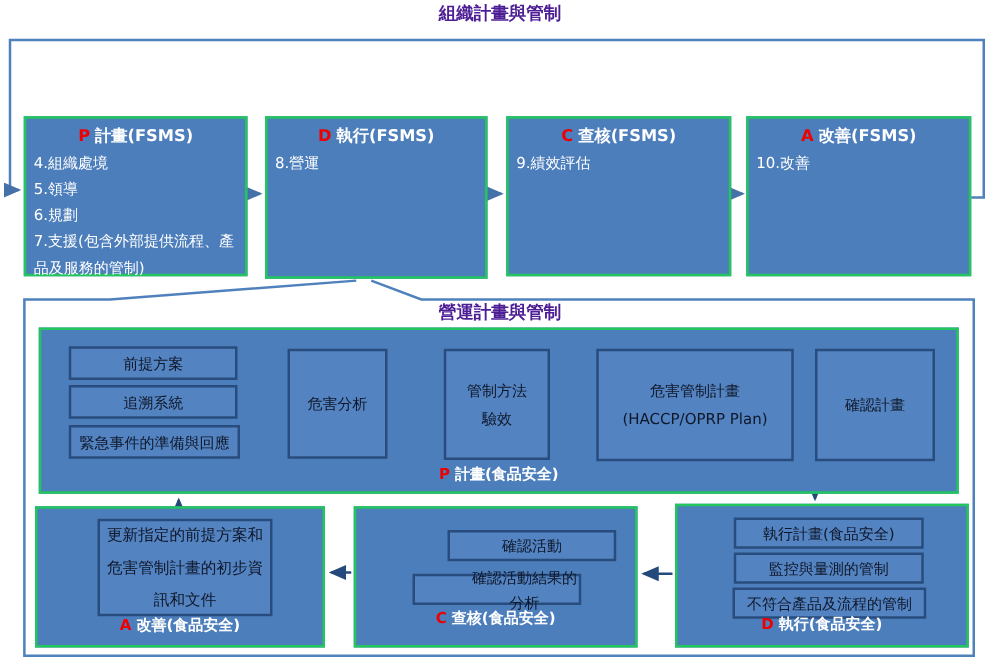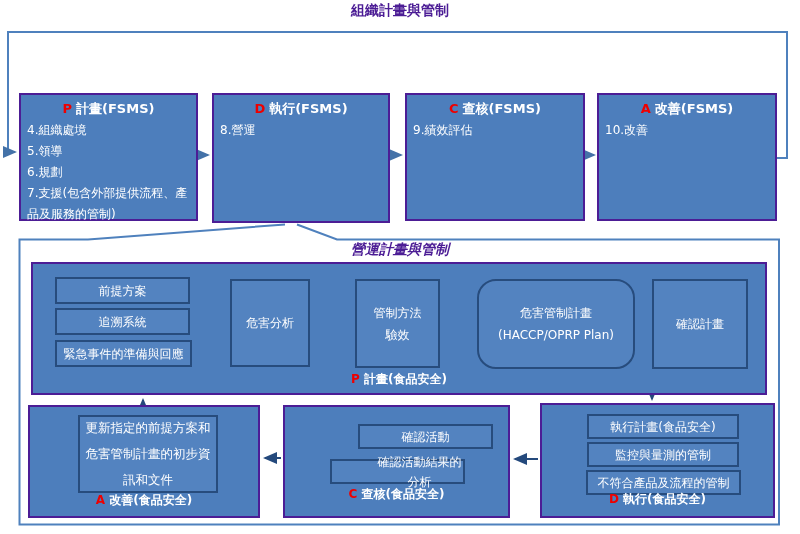--- a/index.html
+++ b/index.html
@@ -3,31 +3,31 @@
 <meta charset="utf-8">
 <style>
   html,body{margin:0;padding:0;background:#ffffff;}
   #canvas{
     position:relative;width:800px;height:534px;background:#ffffff;overflow:hidden;
     font-family:"DejaVu Sans","Liberation Sans",sans-serif;
   }
   #connectors{position:absolute;left:0;top:0;width:800px;height:534px;}
   .title{position:absolute;left:0;right:0;text-align:center;font-weight:bold;color:#4c1d95;font-size:14px;}
   .title.top{top:2px;}
-  .title.mid{top:241px;font-style:italic;}
+  .title.mid{top:241px;}
   .bigbox{
-    position:absolute;background:#4d7ebc;border:2px solid #4c1d95;box-sizing:border-box;
+    position:absolute;background:#4d7ebc;border:2px solid #22c55e;box-sizing:border-box;
     color:#ffffff;
   }
   .bigbox .hdr{text-align:center;font-weight:bold;font-size:13px;padding-top:5px;}
   .bigbox .items{padding:2px 6px 0 6px;font-size:12px;line-height:21px;}
   .red{color:#ee0000;font-weight:bold;margin-right:4px;}
   .innerbox{
     position:absolute;background:#5383c0;border:2px solid #274c7d;box-sizing:border-box;
-    color:#ffffff;font-size:12px;display:flex;flex-direction:column;align-items:center;justify-content:center;
+    color:#0f172a;font-size:12px;display:flex;flex-direction:column;align-items:center;justify-content:center;
     text-align:center;line-height:20px;
   }
   .seclabel{
     position:absolute;left:0;right:0;text-align:center;color:#ffffff;font-weight:bold;font-size:12px;
   }
   .wraptext{width:132px;line-height:26px;font-size:12.5px;}
 </style>
 </head>
 <body>
 
@@ -109,21 +109,21 @@
     <div class="innerbox" style="left:22px;top:76px;width:137px;height:27px;">
       <span>緊急事件的準備與回應</span>
     </div>
     <div class="innerbox" style="left:197px;top:15px;width:80px;height:88px;">
       <span>危害分析</span>
     </div>
     <div class="innerbox" style="left:322px;top:15px;width:85px;height:89px;line-height:22px;">
       <span>管制方法</span>
       <span>驗效</span>
     </div>
-    <div class="innerbox" style="left:444px;top:15px;width:158px;height:90px;line-height:22px;border-radius:19px;">
+    <div class="innerbox" style="left:444px;top:15px;width:158px;height:90px;line-height:22px;">
       <span>危害管制計畫</span>
       <span>(HACCP/OPRP Plan)</span>
     </div>
     <div class="innerbox" style="left:619px;top:15px;width:96px;height:90px;">
       <span>確認計畫</span>
     </div>
     <div class="seclabel" style="bottom:5px;">
       <span class="red">P</span><span>計畫(食品安全)</span>
     </div>
   </div>

